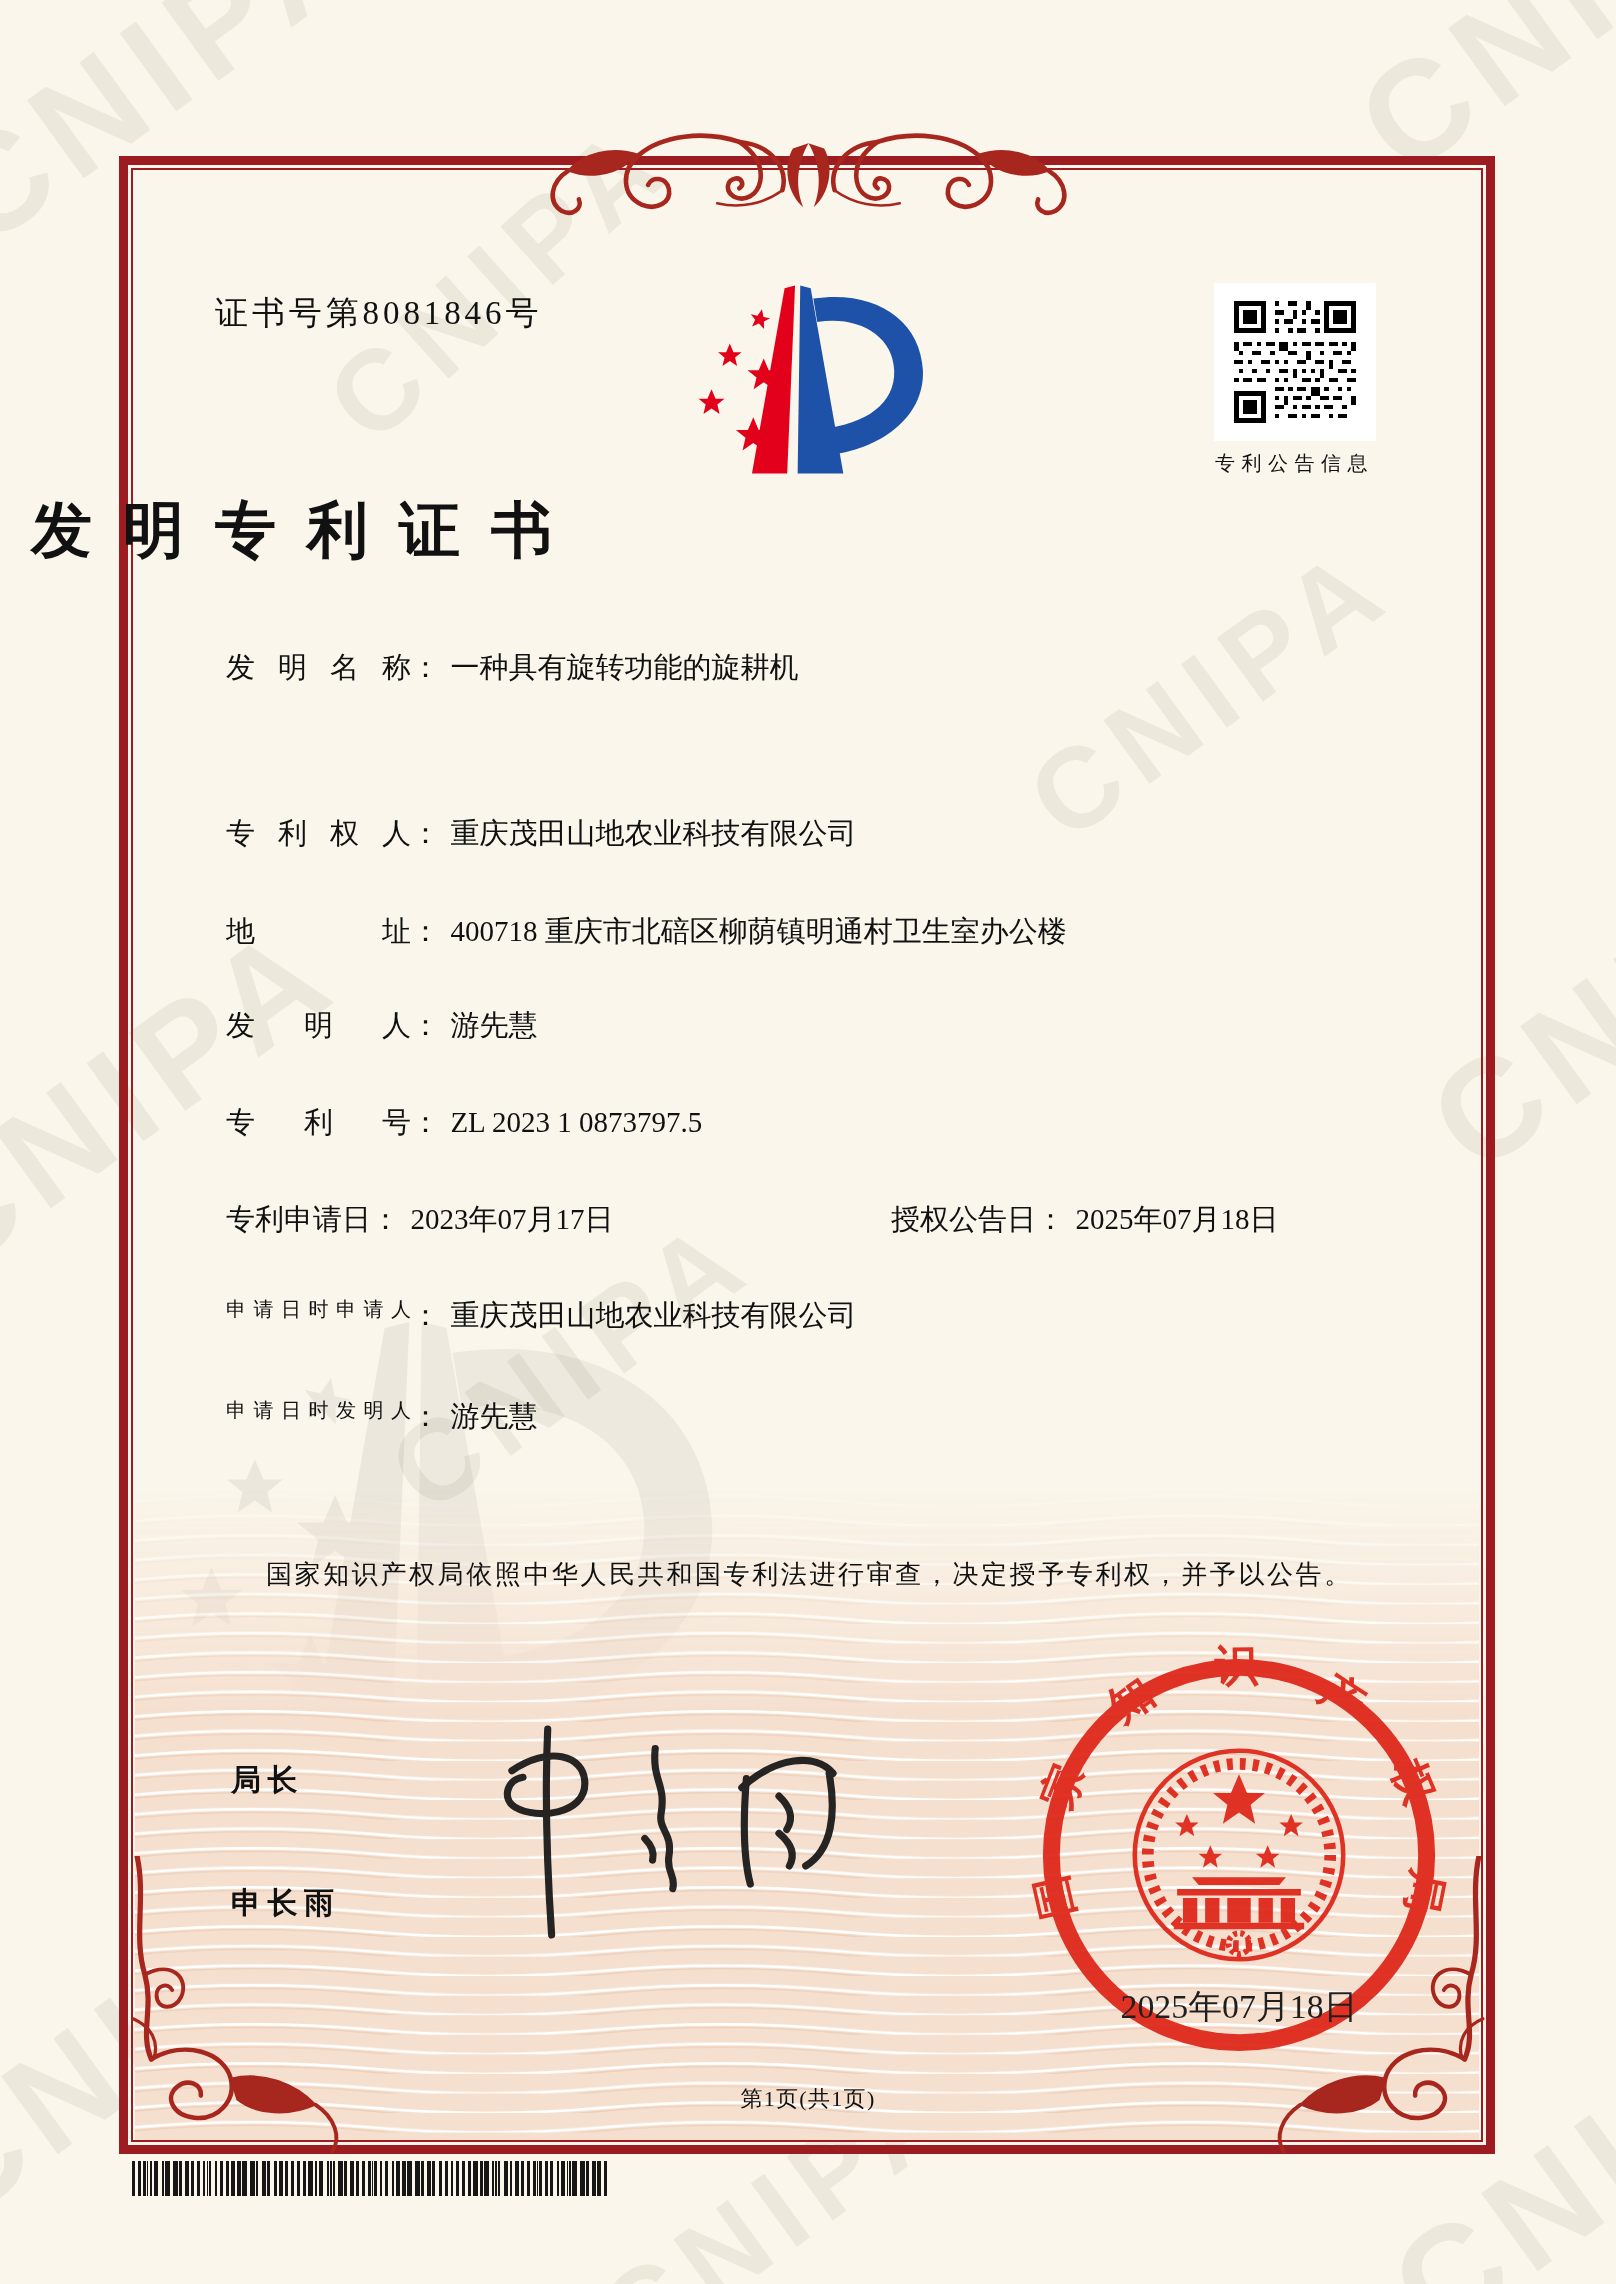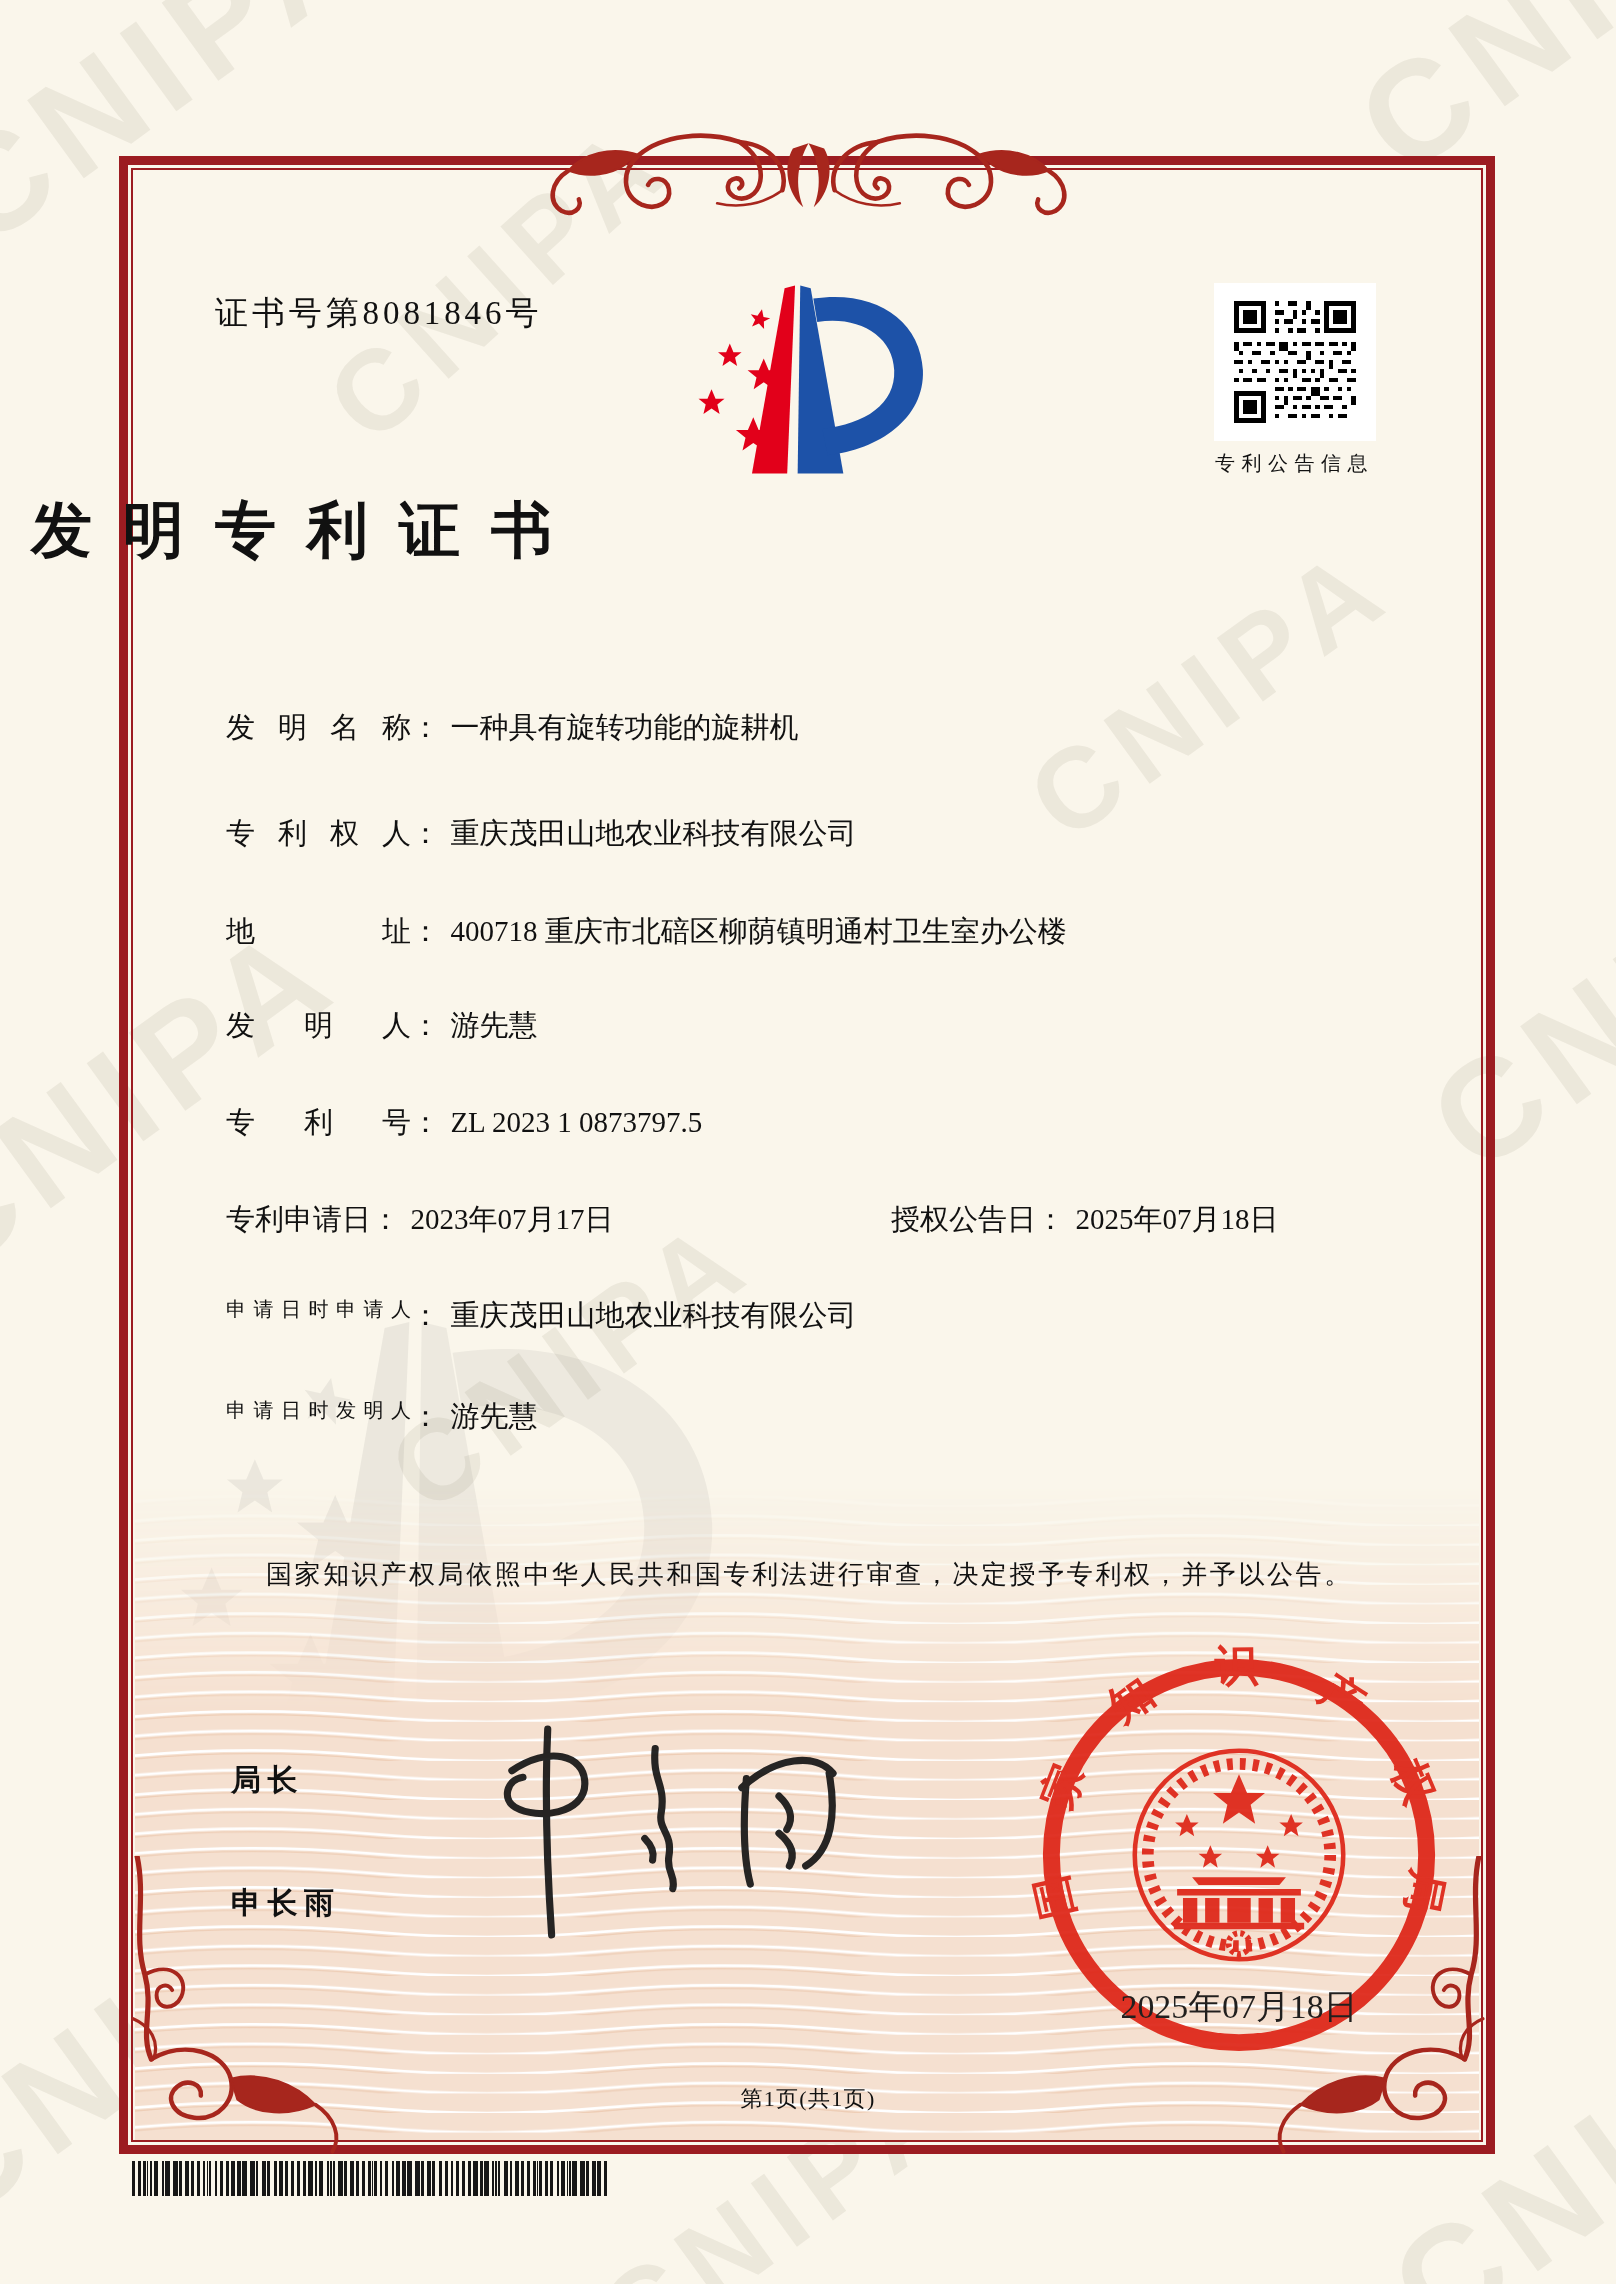--- a/index.html
+++ b/index.html
@@ -49,21 +49,21 @@
     position:absolute; left:1193px; top:450px; width:203px; text-align:center;
     font-size:20px; letter-spacing:6.5px; z-index:4;
   }
   
   .row{position:absolute; left:226px; font-size:29px; white-space:nowrap; z-index:4;}
   .row.rcol{left:891px;}
   .lbl{display:inline-block; width:185px; text-align:justify; text-align-last:justify; vertical-align:top;}
   .lbl.tight{width:auto; text-align-last:auto;}
   .lbl.t7{font-size:20px; width:185px; text-align-last:justify;}
   .colon{margin-right:10.4px;}
-  .r1{top:708px;font-family:Liberation Serif, serif;} .r2{top:814px;} .r3{top:912px;} .r4{top:1006px;}
+  .r1{top:648px;font-family:Liberation Serif, serif;} .r2{top:814px;} .r3{top:912px;} .r4{top:1006px;}
   .r5{top:1103px;} .r6{top:1200px;} .r7{top:1296px;} .r8{top:1397px;}
   
   .stmt{position:absolute; font-size:26px; letter-spacing:2.6px; white-space:nowrap; z-index:4;}
   .stmt.l1{left:266px; top:1557px;}
   .stmt.l2{left:202px; top:1608px;}
   
   .commissioner{
     position:absolute; left:231px; font-size:30px; font-weight:700; letter-spacing:6.5px;
     font-family:"Liberation Sans","DejaVu Sans",sans-serif; z-index:4;
   }

